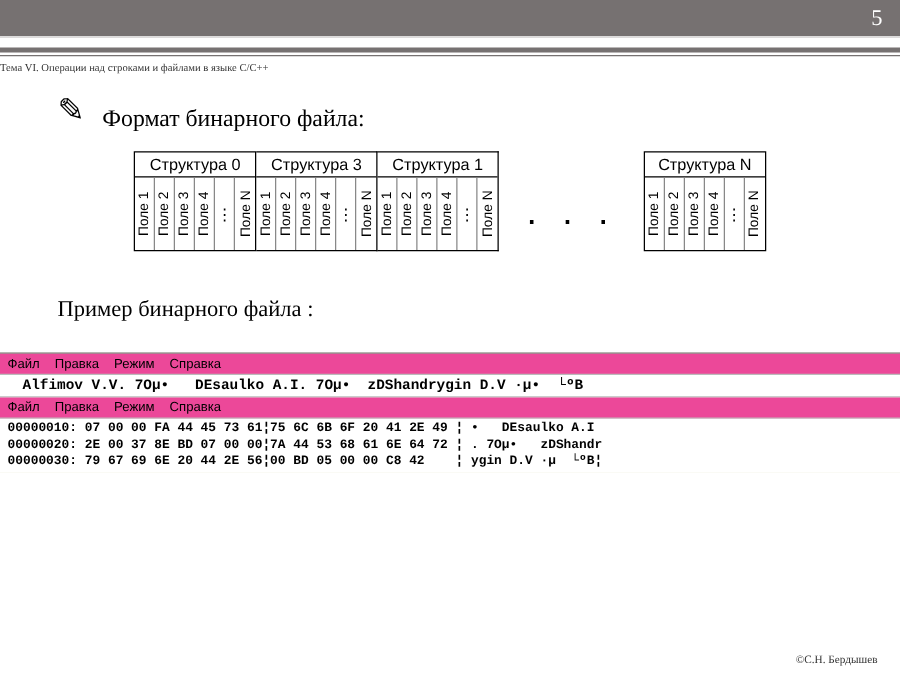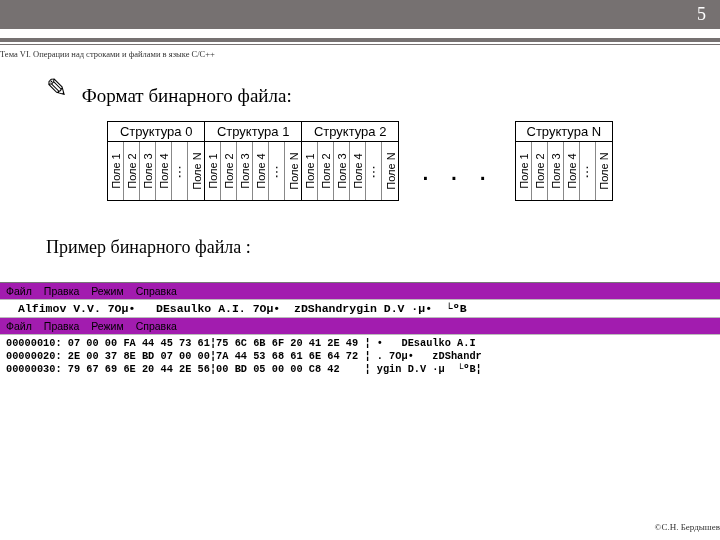--- a/index.html
+++ b/index.html
@@ -112,21 +112,21 @@
   }
   
   .hex-area {
     margin-top: 24px;
     font-family: "Courier New", monospace;
     background: #ece9d8;
     border-top: 1px solid #777;
     font-size: 10.3px;
   }
   .menu-row {
-    background: #a21caf;
+    background: #ec4899;
     padding: 2px 6px;
     font-family: Tahoma, Arial, sans-serif;
     font-size: 10.5px;
     display: flex;
     gap: 12px;
     border-bottom: 1px solid #bbb;
   }
   .text-preview {
     background: #fff;
     padding: 2px 18px;
@@ -141,21 +141,21 @@
     padding: 2px 6px;
   }
   .hex-line {
     white-space: pre;
     font-weight: bold;
     line-height: 1.25;
   }
   .footer {
     position: absolute;
     bottom: 8px;
-    right: 0;
+    right: 18px;
     font-size: 9px;
     font-family: "Times New Roman", serif;
     color: #333;
   }
 </style>
 </head>
 <body>
 
 <div class="header">
   <span class="page-num">5</span>
@@ -188,44 +188,44 @@
         </div>
       <div class="field-cell">
           <span class="vdots">⋮</span>
         </div>
       <div class="field-cell">
           <span class="vtext">Поле N</span>
         </div>
     </div>
   </div>
   <div class="struct-box">
+    <div class="struct-header">Структура 3</div>
+    <div class="fields-row">
+      <div class="field-cell">
+          <span class="vtext">Поле 1</span>
+        </div>
+      <div class="field-cell">
+          <span class="vtext">Поле 2</span>
+        </div>
+      <div class="field-cell">
+          <span class="vtext">Поле 3</span>
+        </div>
+      <div class="field-cell">
+          <span class="vtext">Поле 4</span>
+        </div>
+      <div class="field-cell">
+          <span class="vdots">⋮</span>
+        </div>
+      <div class="field-cell">
+          <span class="vtext">Поле N</span>
+        </div>
+    </div>
+  </div>
+  <div class="struct-box">
     <div class="struct-header">Структура 1</div>
-    <div class="fields-row">
-      <div class="field-cell">
-          <span class="vtext">Поле 1</span>
-        </div>
-      <div class="field-cell">
-          <span class="vtext">Поле 2</span>
-        </div>
-      <div class="field-cell">
-          <span class="vtext">Поле 3</span>
-        </div>
-      <div class="field-cell">
-          <span class="vtext">Поле 4</span>
-        </div>
-      <div class="field-cell">
-          <span class="vdots">⋮</span>
-        </div>
-      <div class="field-cell">
-          <span class="vtext">Поле N</span>
-        </div>
-    </div>
-  </div>
-  <div class="struct-box">
-    <div class="struct-header">Структура 2</div>
     <div class="fields-row">
       <div class="field-cell">
           <span class="vtext">Поле 1</span>
         </div>
       <div class="field-cell">
           <span class="vtext">Поле 2</span>
         </div>
       <div class="field-cell">
           <span class="vtext">Поле 3</span>
         </div>

